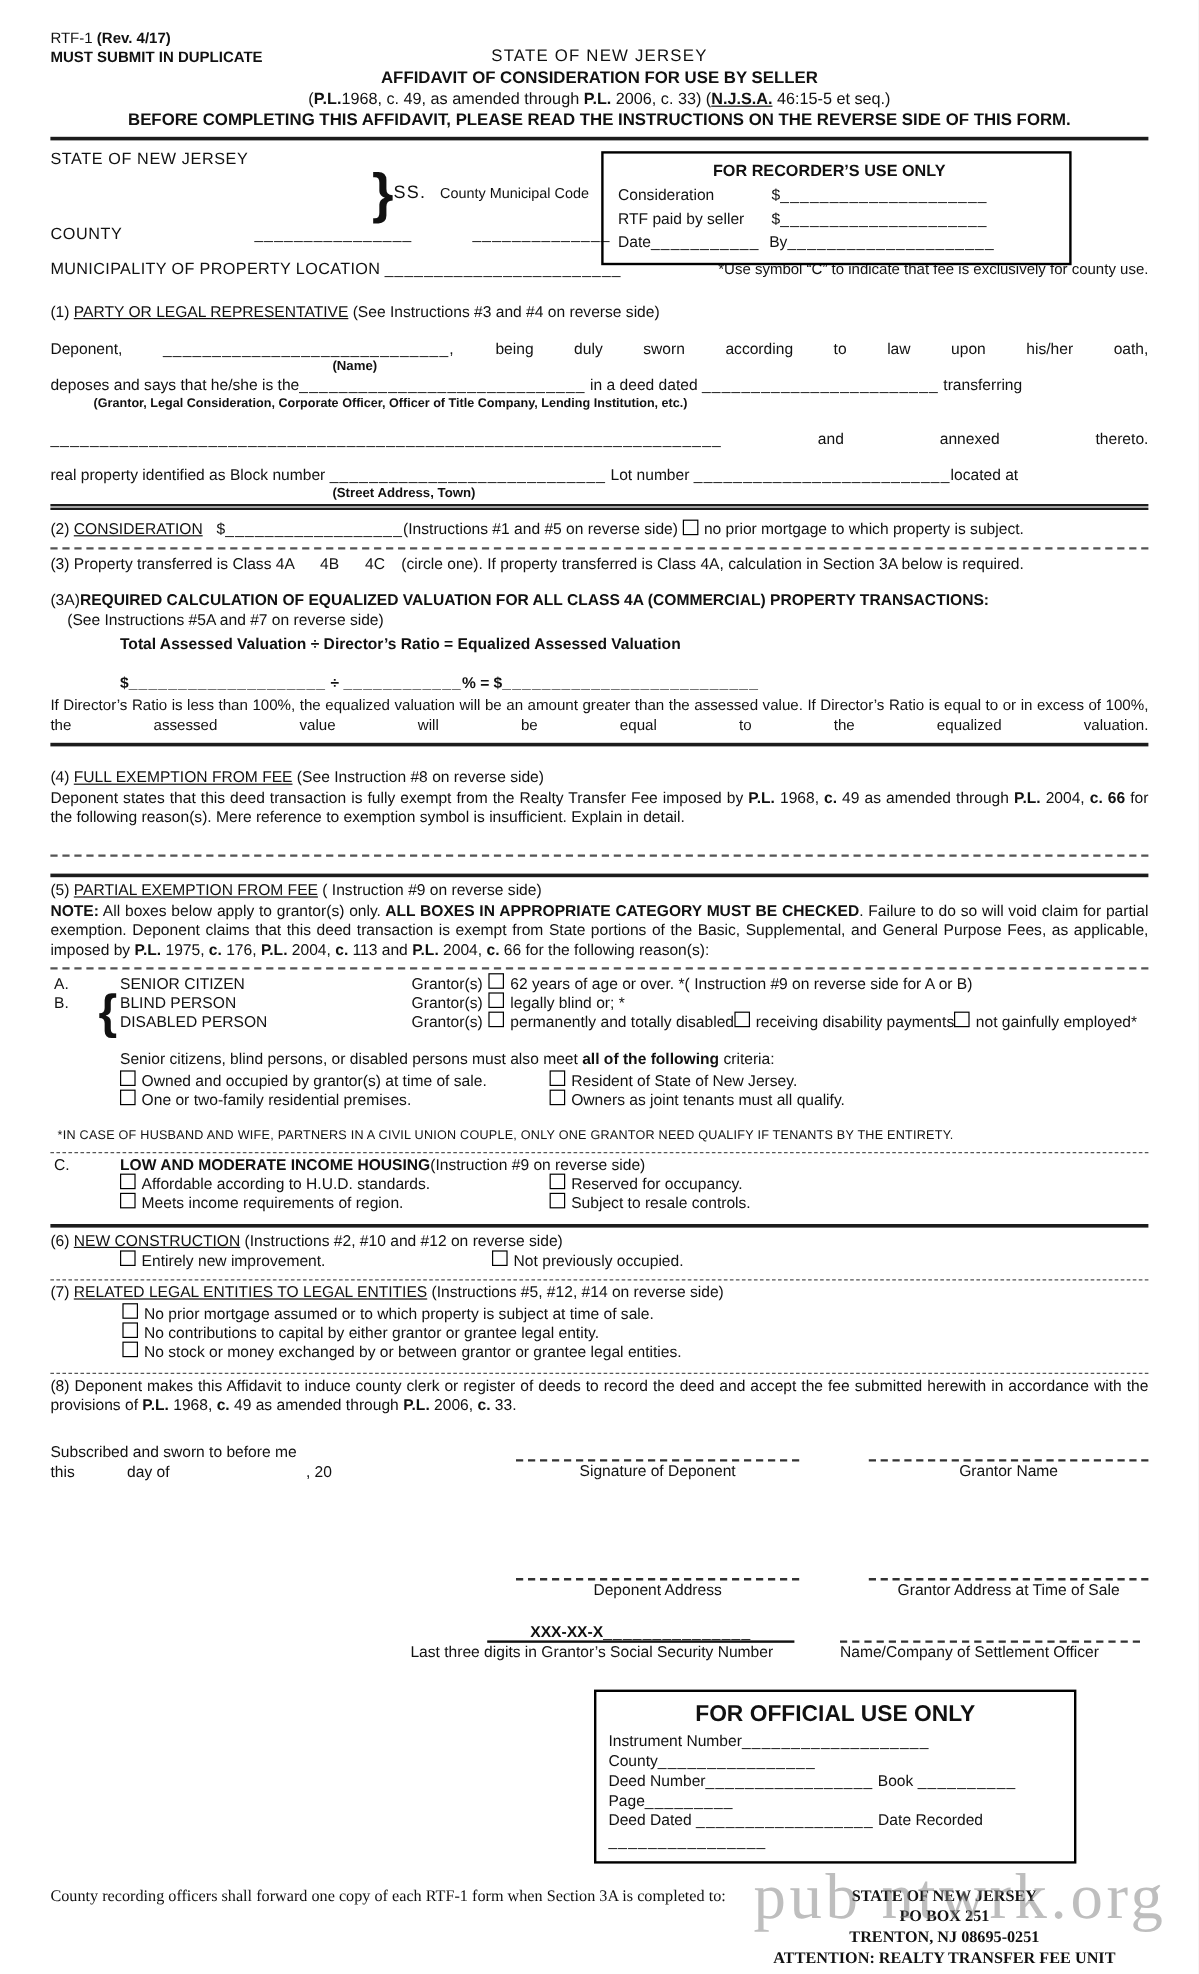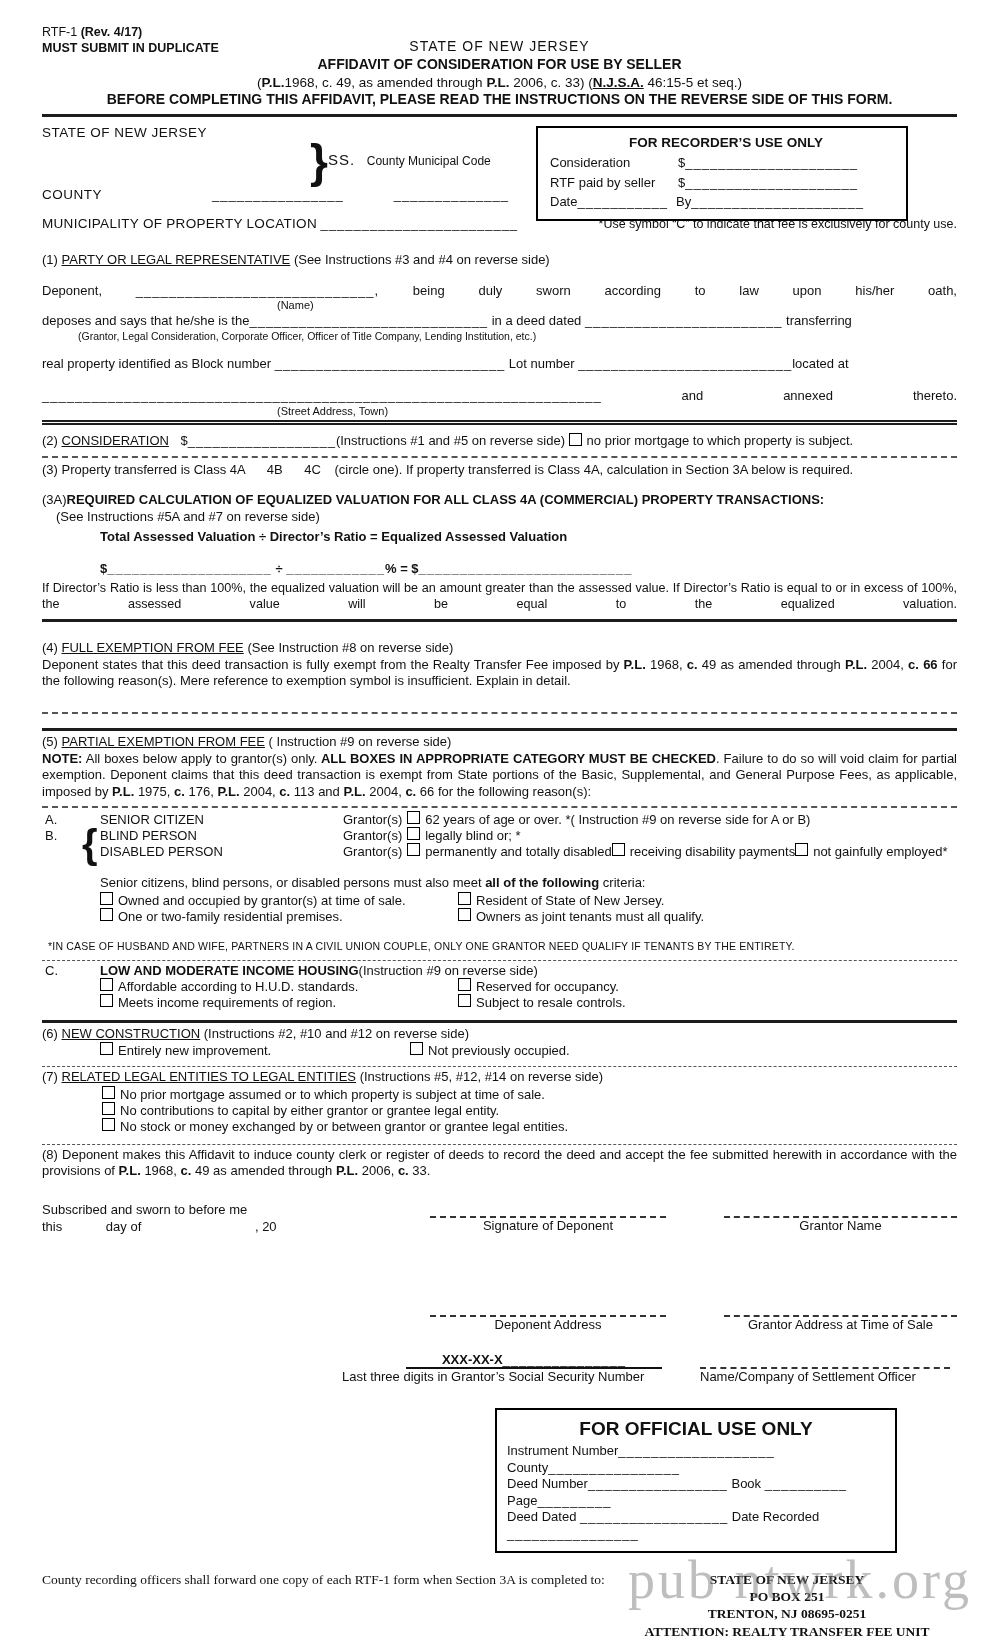--- a/index.html
+++ b/index.html
@@ -12,30 +12,30 @@
   .center{text-align:center}
   .line{line-height:1.28}
   .just{text-align:justify;text-align-last:justify}
   .blank{white-space:nowrap;letter-spacing:1px}
   .cb{display:inline-block;width:11px;height:11px;border:1.6px solid #000;background:#fff;
       vertical-align:-1px;margin-right:5px;flex:0 0 auto;}
   .rule-thick{border-top:3px solid #1c1c1c;height:0;}
   .rule-double{border-top:5px double #1c1c1c;height:0;}
   .rule-dash{border-top:2px dashed #555;height:0;}
   .small-cap{font-size:10.5px;letter-spacing:.2px}
-  .cap{font-weight:normal;font-size:11px}
+  .cap{font-weight:bold;font-size:11px}
   
   .hdr{position:relative}
   .hdr-left{position:absolute;left:0;top:4px;line-height:1.45;font-size:12.5px}
   .hdr-center{text-align:center;padding-top:18px;line-height:1.3}
   
   .venue{position:relative;margin-top:7px;height:118px}
   .brace-big{font-size:46px;font-weight:bold;line-height:40px;vertical-align:-12px}
-  .recorder-box{position:absolute;top:2px;right:49px;width:352px;border:2px solid #000;
-      padding:5px 4px 7px 12px;line-height:1.5;font-size:13px}
+  .recorder-box{position:absolute;top:2px;right:64px;width:352px;border:2px solid #000;
+      padding:5px 24px 7px 12px;line-height:1.5;font-size:13px}
   .rb-row{display:flex;align-items:baseline}
   .rb-lab{width:128px;flex:0 0 auto}
   
   .sec{margin-top:0}
   .flexrow{display:flex;align-items:baseline}
   .sp{justify-content:space-between}
   
   .cat-row{display:flex;align-items:baseline;margin-left:3px}
   .cat-letter{width:55px;flex:0 0 auto}
   .cat-label{width:243px;flex:0 0 auto;font-weight:normal}
@@ -118,28 +118,28 @@
       <div class="line just" style="margin-top:14px">
         <span>Deponent,</span>
         <span class="blank">_____________________________,</span>
         <span>being duly sworn according to law upon his/her oath,</span>
       </div>
       <div class="cap" style="margin-left:235px">(Name)</div>
       <div class="line" style="margin-top:2px">
         <span>deposes and says that he/she is the</span><span class="blank">_____________________________</span><span> in a deed dated </span><span class="blank">________________________</span><span> transferring</span>
       </div>
       <div class="cap" style="margin-left:36px;font-size:10.5px">(Grantor, Legal Consideration, Corporate Officer, Officer of Title Company, Lending Institution, etc.)</div>
-      <div class="line" style="margin-top:14px">
-        <span>real property identified as Block number </span><span class="blank">____________________________</span><span> Lot number </span><span class="blank">__________________________</span><span>located at</span>
-      </div>
       <div class="line just" style="margin-top:16px">
         <span class="blank">____________________________________________________________________</span>
         <span>and</span>
         <span>annexed</span>
         <span>thereto.</span>
+      </div>
+      <div class="line" style="margin-top:14px">
+        <span>real property identified as Block number </span><span class="blank">____________________________</span><span> Lot number </span><span class="blank">__________________________</span><span>located at</span>
       </div>
       <div class="cap" style="margin-left:235px">(Street Address, Town)</div>
     </div>
 
     <div class="rule-double" style="margin-top:3px"></div>
 
     <div class="line" style="margin-top:8px">
       <span>(2) </span><span class="u">CONSIDERATION</span>
       <span style="margin-left:8px">$</span><span class="blank">__________________</span><span>(Instructions #1 and #5 on reverse side) </span><span class="cb"></span><span>no prior mortgage to which property is subject.</span>
     </div>

